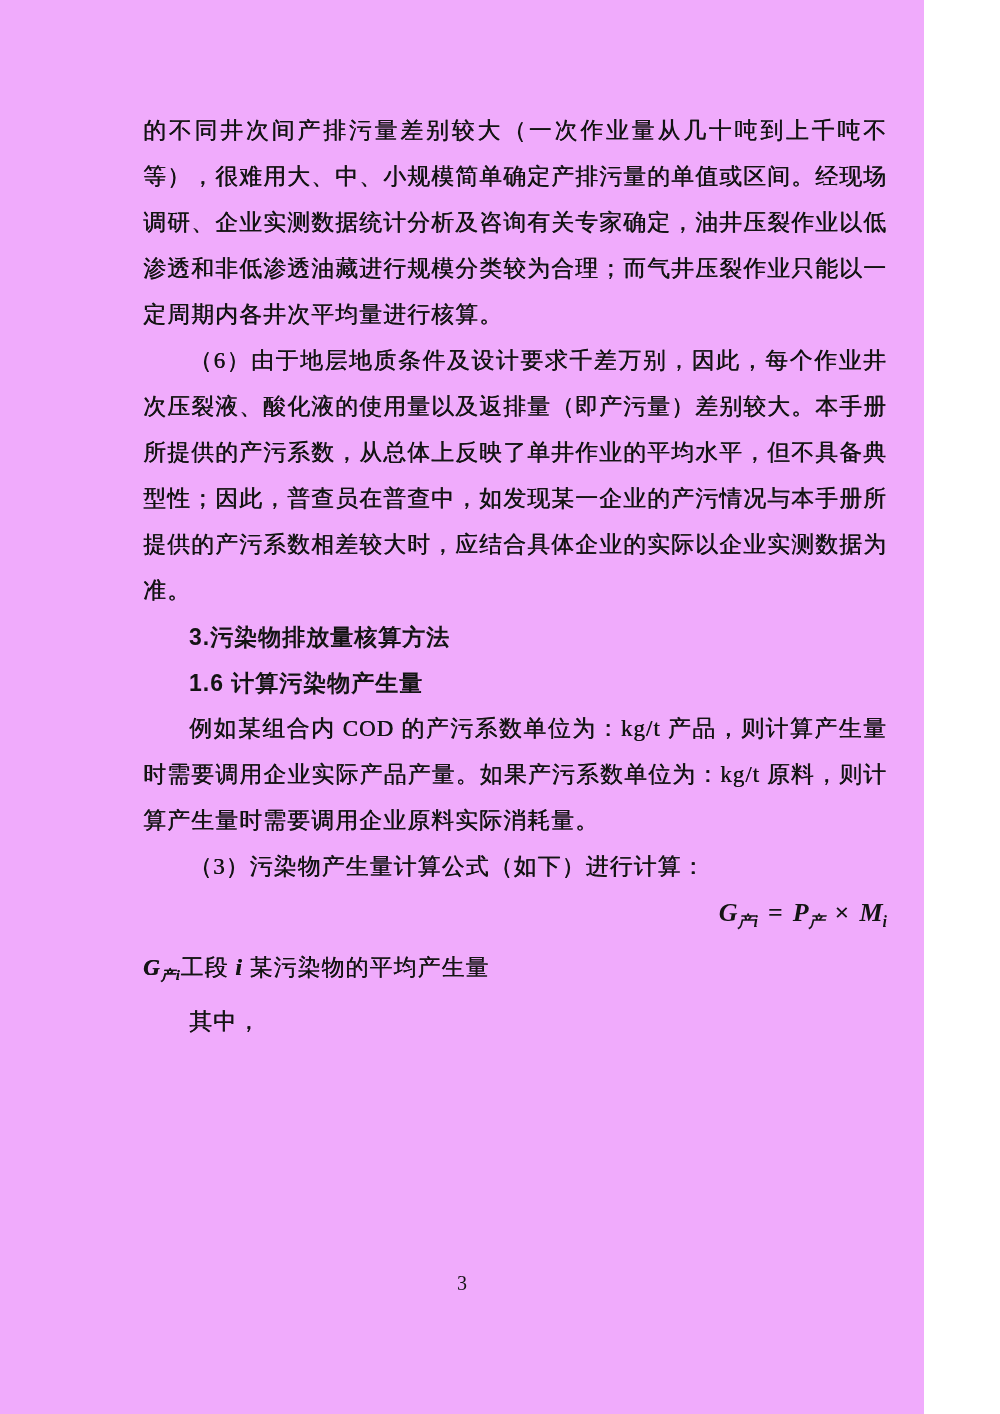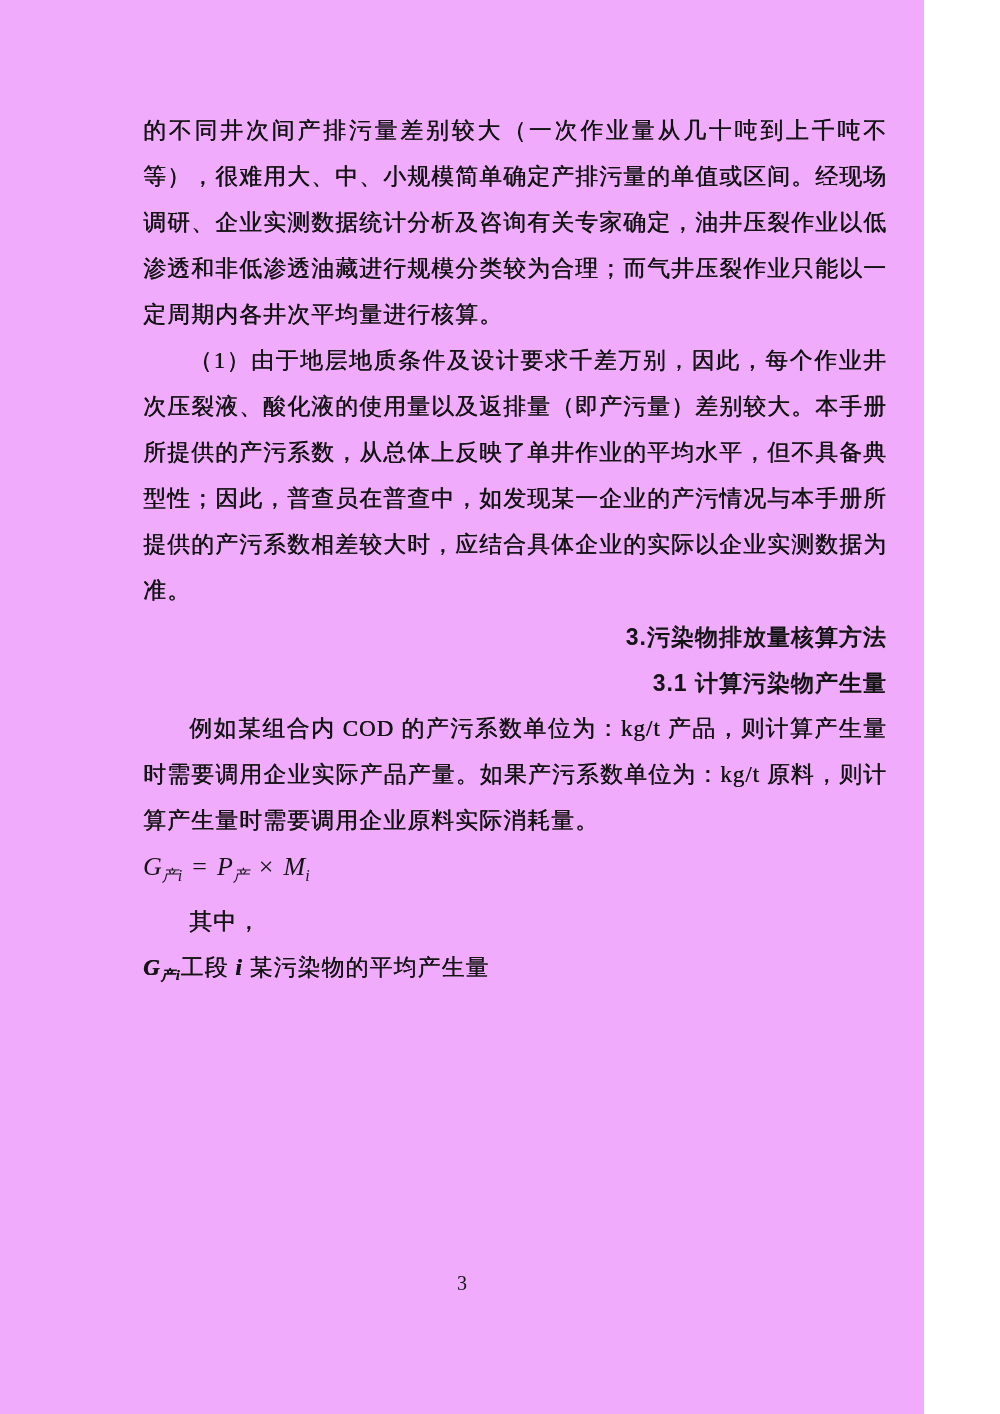--- a/index.html
+++ b/index.html
@@ -32,27 +32,27 @@
   }
   .indent { text-indent: 2em; }
   h2.heading, h3.heading {
     margin: 0;
     font-family: "Liberation Sans", "DejaVu Sans", sans-serif;
     font-weight: bold;
     font-size: 23px;
     line-height: 46px;
     letter-spacing: 1px;
     text-indent: 2em;
-    text-align: right;
+    text-align: left;
   }
   .formula-line {
     line-height: 46px;
-    text-align: left;
+    text-align: right;
     font-size: 26px;
-    font-weight: normal;
+    font-weight: bold;
     font-style: italic;
     font-family: "Liberation Serif", "DejaVu Serif", serif;
     white-space: nowrap;
   }
   .formula-line .fsub {
     font-size: 16px;
     vertical-align: -6px;
     letter-spacing: 0;
   }
   .formula-line .fop {
@@ -80,38 +80,39 @@
   }
 </style>
 </head>
 <body>
 
 <div class="page">
   <div class="content">
 
     <p class="body">的不同井次间产排污量差别较大（一次作业量从几十吨到上千吨不等），很难用大、中、小规模简单确定产排污量的单值或区间。经现场调研、企业实测数据统计分析及咨询有关专家确定，油井压裂作业以低渗透和非低渗透油藏进行规模分类较为合理；而气井压裂作业只能以一定周期内各井次平均量进行核算。</p>
 
-    <p class="body indent">（1）由于地层地质条件及设计要求千差万别，因此，每个作业井次压裂液、酸化液的使用量以及返排量（即产污量）差别较大。本手册所提供的产污系数，从总体上反映了单井作业的平均水平，但不具备典型性；因此，普查员在普查中，如发现某一企业的产污情况与本手册所提供的产污系数相差较大时，应结合具体企业的实际以企业实测数据为准。</p>
+    <p class="body indent">（6）由于地层地质条件及设计要求千差万别，因此，每个作业井次压裂液、酸化液的使用量以及返排量（即产污量）差别较大。本手册所提供的产污系数，从总体上反映了单井作业的平均水平，但不具备典型性；因此，普查员在普查中，如发现某一企业的产污情况与本手册所提供的产污系数相差较大时，应结合具体企业的实际以企业实测数据为准。</p>
 
     <h2 class="heading">3.污染物排放量核算方法</h2>
 
-    <h3 class="heading">3.1 计算污染物产生量</h3>
+    <h3 class="heading">1.6 计算污染物产生量</h3>
 
 
 
     <p class="body indent">例如某组合内 COD 的产污系数单位为：kg/t 产品，则计算产生量时需要调用企业实际产品产量。如果产污系数单位为：kg/t 原料，则计算产生量时需要调用企业原料实际消耗量。</p>
 
+    <p class="body indent">（3）污染物产生量计算公式（如下）进行计算：</p>
 
 
     <div class="formula-line">
       <span>G</span><span class="fsub">产i</span><span class="fop">=</span><span>P</span><span class="fsub">产</span><span class="fop">×</span><span>M</span><span class="fsub">i</span>
     </div>
 
-    <p class="body indent">其中，</p>
-
     <p class="body gdef">
       <span class="fvar">G</span><span class="fsub">产i</span><span>工段 </span><span class="ivar">i</span><span> 某污染物的平均产生量</span>
     </p>
+
+    <p class="body indent">其中，</p>
 
   </div>
 
   <div class="page-number">3</div>
 </div>
 
 </body></html>

